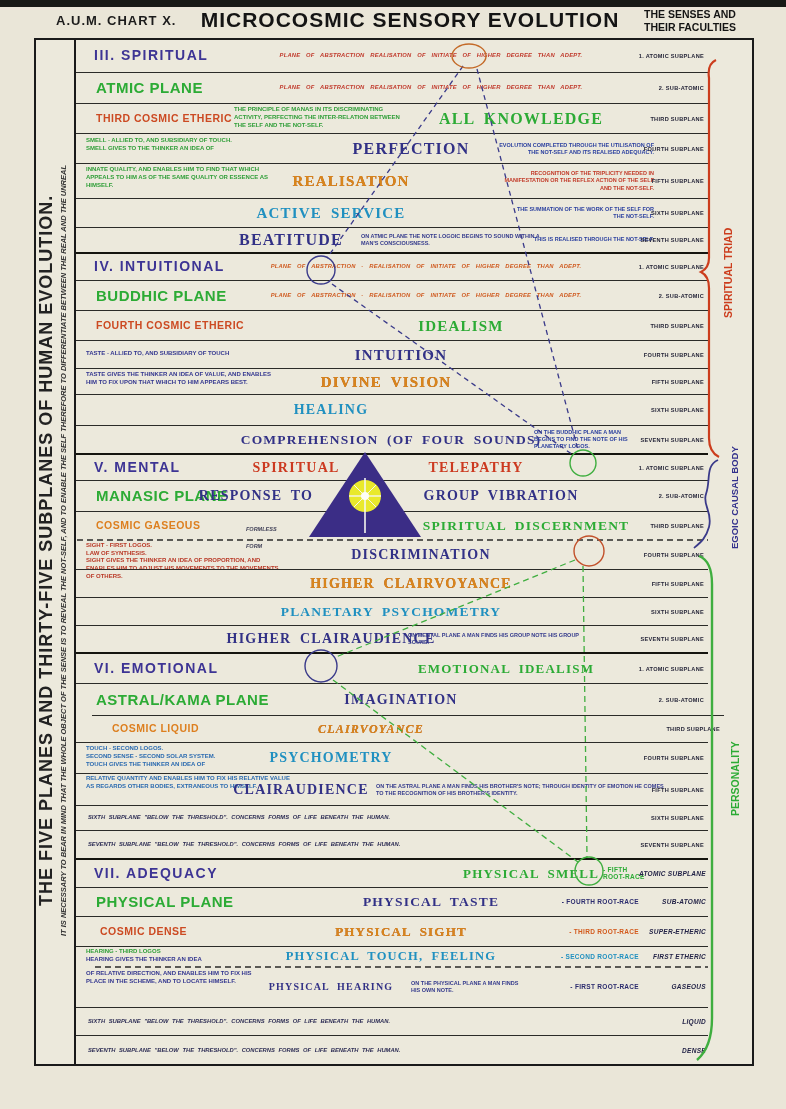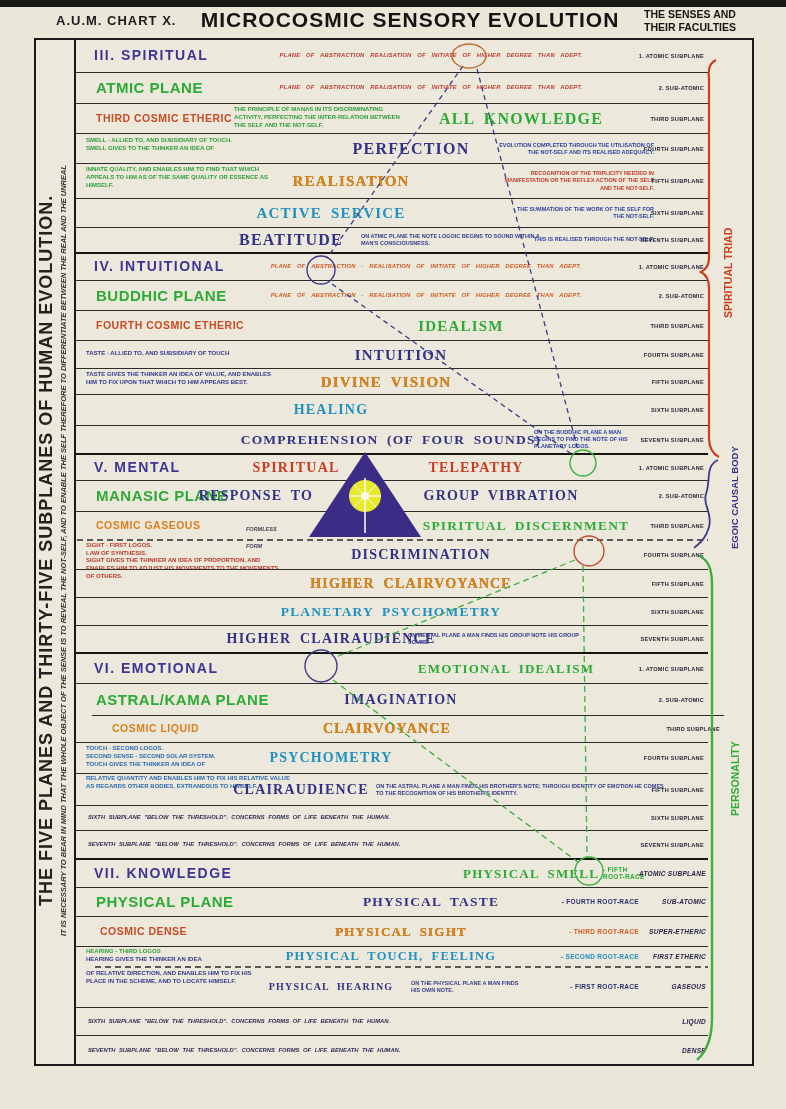--- a/index.html
+++ b/index.html
@@ -205,21 +205,21 @@
         <div class="cell sense sense-green ctr vmid" style="left: 430px; font-size: 13px;">EMOTIONAL IDEALISM</div>
         <div class="cell sub vmid" style="left: 500px; width: 128px; text-align: right;">1. ATOMIC SUBPLANE</div>
       </div>
       <div class="row" style="height: 32px;">
         <div class="cell plane-green vmid" style="left: 20px;">ASTRAL/KAMA PLANE</div>
         <div class="cell sense sense-indigo ctr vmid" style="left: 325px; font-size: 14px;">IMAGINATION</div>
         <div class="cell sub vmid" style="left: 500px; width: 128px; text-align: right;">2. SUB-ATOMIC</div>
       </div>
       <div class="row" style="height: 27px; margin-left: 16px;">
         <div class="cell plane-orange vmid" style="left: 20px;">COSMIC LIQUID</div>
-        <div class="cell sense sense-orange ctr vmid" style="left: 295px; font-size: 14px;">CLAIRVOYANCE</div>
+        <div class="cell sense sense-orange ctr vmid" style="left: 279px; font-size: 12px; font-style: italic;">CLAIRVOYANCE</div>
         <div class="cell sub vmid" style="left: 500px; width: 128px; text-align: right;">THIRD SUBPLANE</div>
       </div>
       <div class="row" style="height: 31px;">
         <div class="cell p p-blue" style="left: 10px; top: 2px; width: 205px;">TOUCH - SECOND LOGOS.
 SECOND SENSE - SECOND SOLAR SYSTEM.
 TOUCH GIVES THE THINKER AN IDEA OF</div>
         <div class="cell sense sense-cyan ctr vmid" style="left: 255px; font-size: 14px;">PSYCHOMETRY</div>
         <div class="cell sub vmid" style="left: 500px; width: 128px; text-align: right;">FOURTH SUBPLANE</div>
       </div>
       <div class="row" style="height: 32px;">
@@ -230,21 +230,21 @@
       </div>
       <div class="row" style="height: 25px;">
         <div class="cell thresh vmid" style="left: 12px; width: 430px;">SIXTH SUBPLANE "BELOW THE THRESHOLD".  CONCERNS FORMS OF LIFE BENEATH THE HUMAN.</div>
         <div class="cell sub vmid" style="left: 500px; width: 128px; text-align: right;">SIXTH SUBPLANE</div>
       </div>
       <div class="row" style="height: 28px;">
         <div class="cell thresh vmid" style="left: 12px; width: 430px;">SEVENTH SUBPLANE "BELOW THE THRESHOLD".  CONCERNS FORMS OF LIFE BENEATH THE HUMAN.</div>
         <div class="cell sub vmid" style="left: 500px; width: 128px; text-align: right;">SEVENTH SUBPLANE</div>
       </div>
       <div class="row thick" style="height: 29px;">
-        <div class="cell sec-title vmid" style="left: 18px;">VII. KNOWLEDGE</div>
+        <div class="cell sec-title vmid" style="left: 18px;">VII. ADEQUACY</div>
         <div class="cell sense sense-green ctr vmid" style="left: 455px; font-size: 13px;">PHYSICAL SMELL</div>
         <div class="cell race race-green vmid" style="left: 527px; width: 52px;">- FIFTH
 ROOT-RACE</div>
         <div class="cell sub7 vmid" style="left: 500px; width: 130px; text-align: right;">ATOMIC SUBPLANE</div>
       </div>
       <div class="row" style="height: 29px;">
         <div class="cell plane-green vmid" style="left: 20px;">PHYSICAL PLANE</div>
         <div class="cell sense sense-indigo ctr vmid" style="left: 355px; font-size: 13.5px;">PHYSICAL TASTE</div>
         <div class="cell race race-indigo vmid" style="left: 448px; width: 115px; text-align: right;">- FOURTH ROOT-RACE</div>
         <div class="cell sub7 vmid" style="left: 500px; width: 130px; text-align: right;">SUB-ATOMIC</div>

